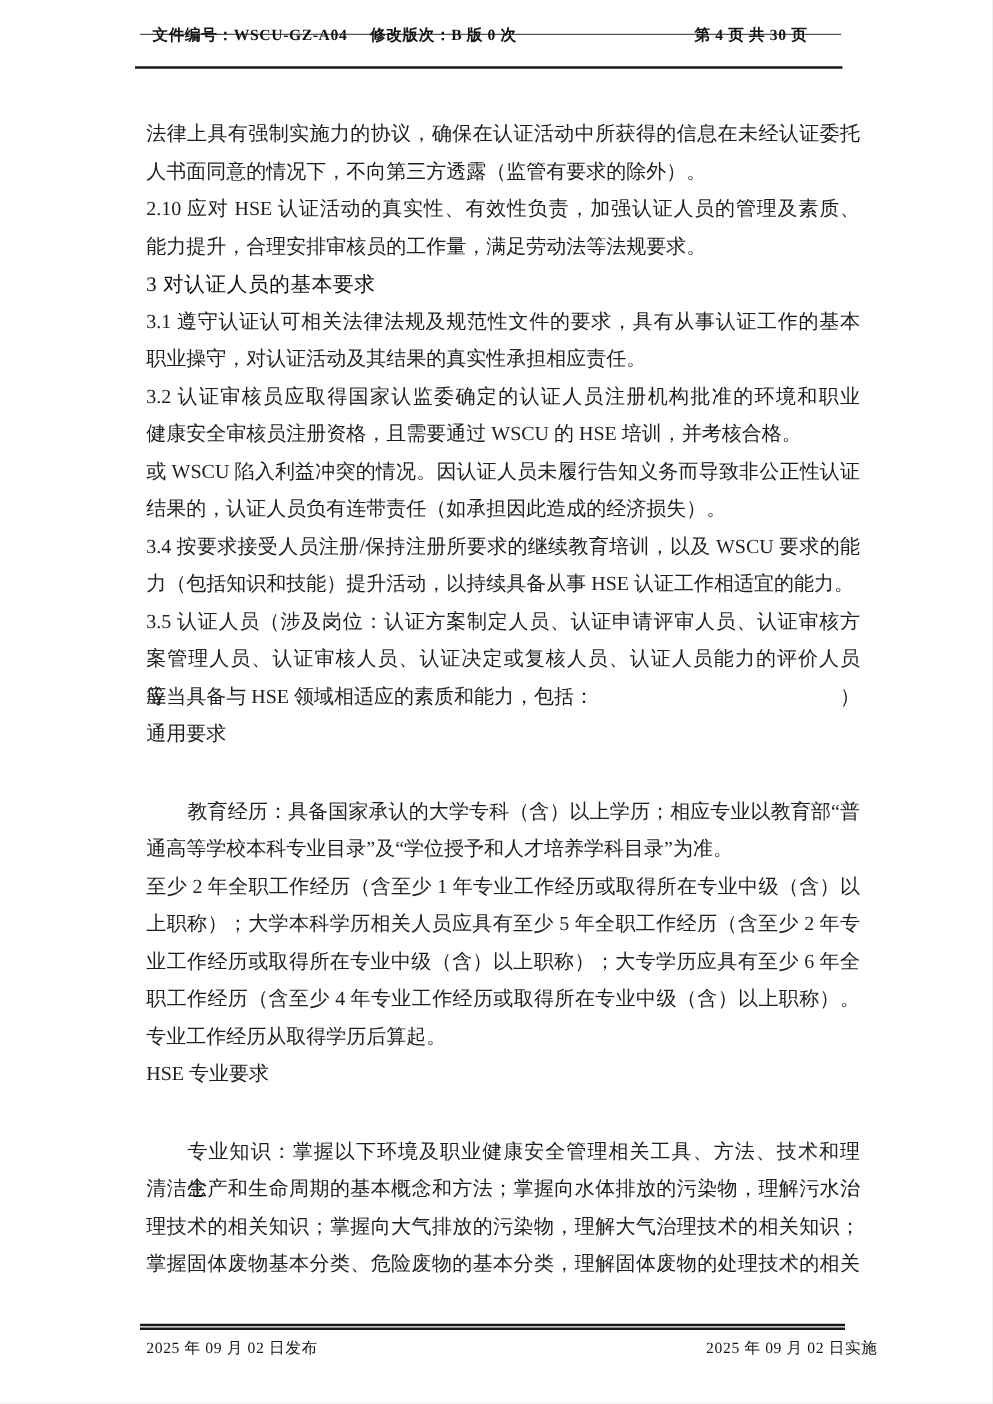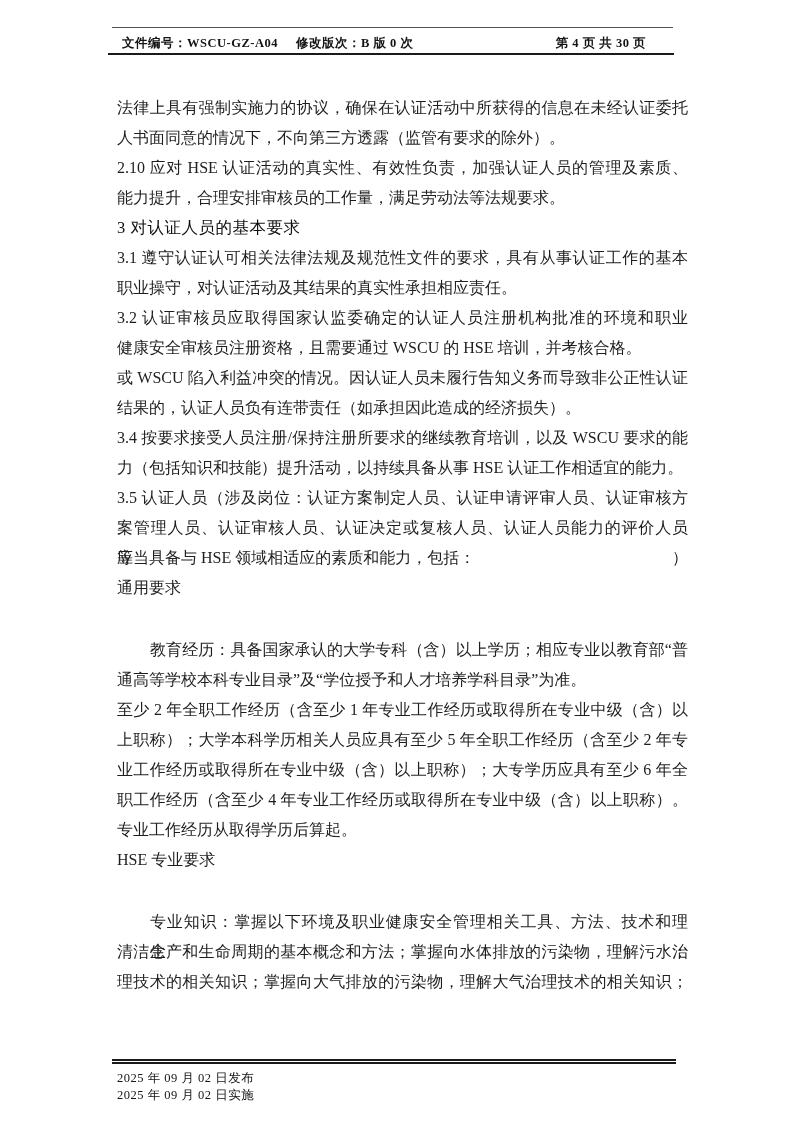--- a/index.html
+++ b/index.html
@@ -14,21 +14,21 @@
     margin: 0 auto;
   }
   
   .rule-top {
     position: absolute;
     left: 112px; width: 561px; top: 27px;
     border-top: 1px solid #555;
   }
   .header {
     position: absolute;
-    left: 122px; right: 120px; top: 33px;
+    left: 122px; right: 120px; top: 18px;
     height: 20px;
     display: flex;
     align-items: center;
     font-size: 12.5px;
     font-weight: bold;
     color: #141414;
     letter-spacing: 0.5px;
     white-space: nowrap;
   }
   .header .hdr-rev { margin-left: 18px; text-align: center; }
@@ -73,21 +73,20 @@
   }
   .footer {
     position: absolute;
     left: 117px; right: 92px; top: 1070px;
     display: flex;
     justify-content: space-between;
     font-size: 12.5px;
     color: #141414;
     letter-spacing: 0.5px;
     white-space: nowrap;
-    flex-direction: column;
   }
 </style>
 </head>
 <body>
 
 <div class="page">
 
   <div class="rule-top"></div>
 
   <div class="header">
@@ -120,20 +119,21 @@
     <div class="line">通高等学校本科专业目录”及“学位授予和人才培养学科目录”为准。</div>
     <div class="line j">至少 2 年全职工作经历（含至少 1 年专业工作经历或取得所在专业中级（含）以</div>
     <div class="line j">上职称）；大学本科学历相关人员应具有至少 5 年全职工作经历（含至少 2 年专</div>
     <div class="line j">业工作经历或取得所在专业中级（含）以上职称）；大专学历应具有至少 6 年全</div>
     <div class="line j">职工作经历（含至少 4 年专业工作经历或取得所在专业中级（含）以上职称）。</div>
     <div class="line">专业工作经历从取得学历后算起。</div>
     <div class="line">HSE 专业要求</div>
     <div class="line indent j">专业知识：掌握以下环境及职业健康安全管理相关工具、方法、技术和理念：</div>
     <div class="line j">清洁生产和生命周期的基本概念和方法；掌握向水体排放的污染物，理解污水治</div>
     <div class="line j">理技术的相关知识；掌握向大气排放的污染物，理解大气治理技术的相关知识；</div>
+    <div class="line j">掌握固体废物基本分类、危险废物的基本分类，理解固体废物的处理技术的相关</div>
   </div>
 
   <div class="rule-footer"></div>
 
   <div class="footer">
     <span>2025 年 09 月 02 日发布</span>
     <span>2025 年 09 月 02 日实施</span>
   </div>
 
 </div>

